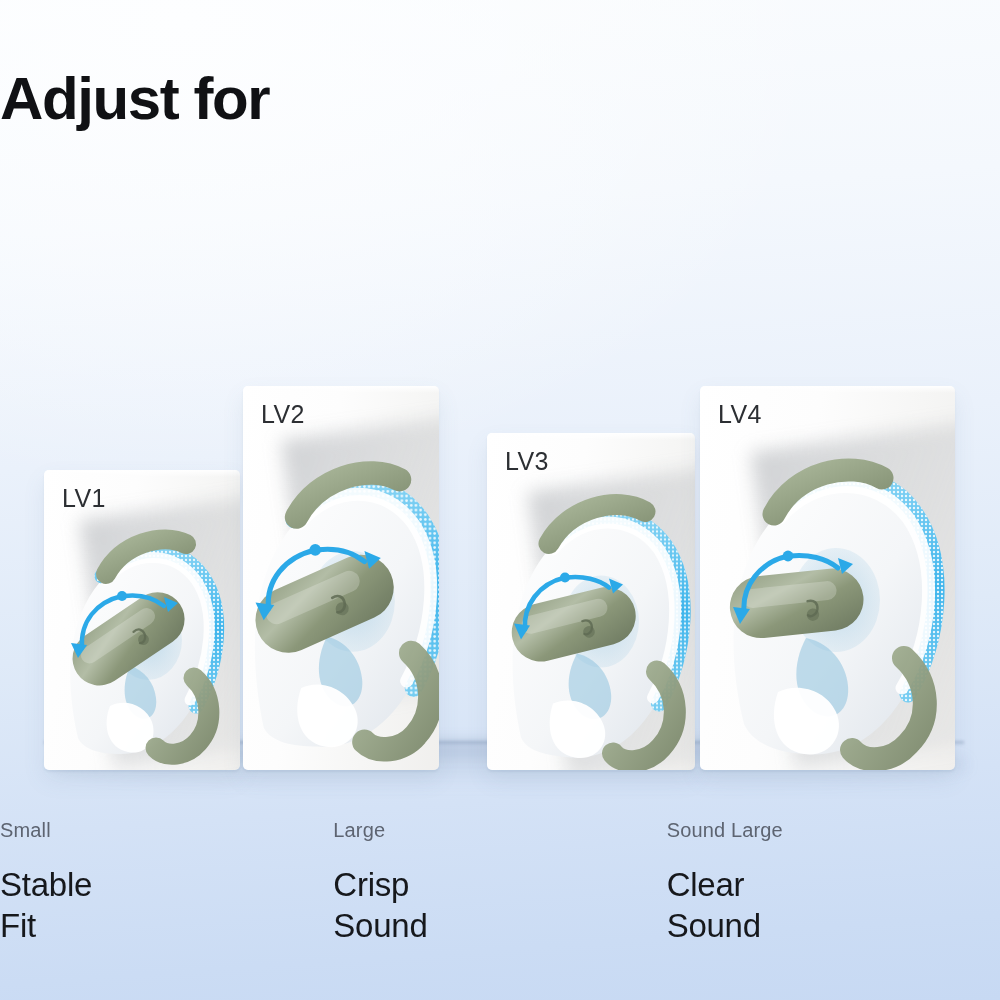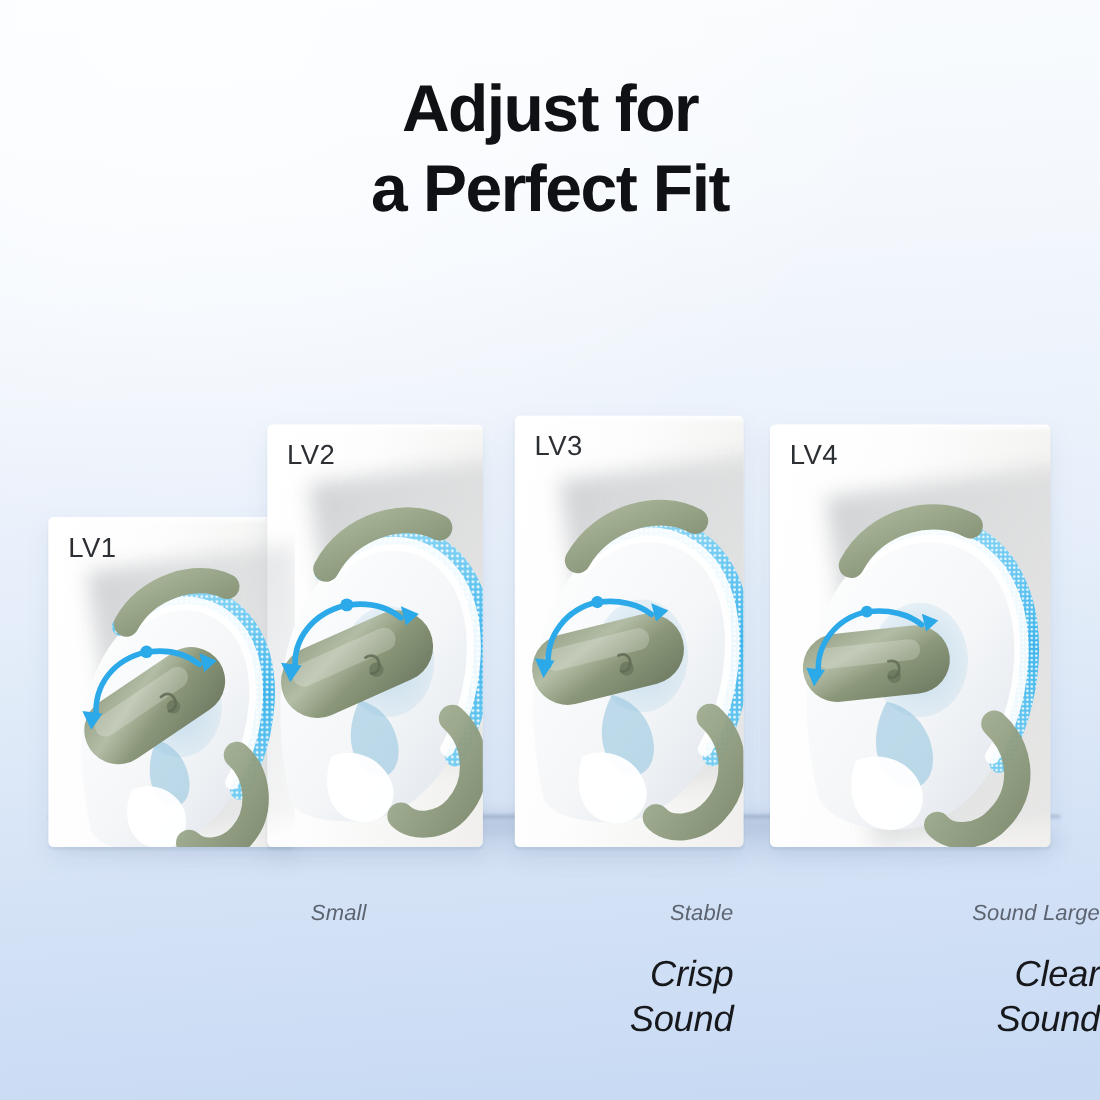--- a/index.html
+++ b/index.html
@@ -32,21 +32,21 @@
         #c7d9f3 100%);
     overflow: hidden;
   }
 
   
   .headline {
     position: absolute;
     top: 22px;
     left: 0;
     width: 1000px;
-    text-align: center;
+    text-align: left;
     color: #101114;
     font-family: "Liberation Sans", sans-serif;
     font-weight: 700;
     font-size: 60px;
     line-height: 73px;
     letter-spacing: -1.4px;
   }
   .headline .l2 { display: block; }
 
   
@@ -132,22 +132,21 @@
   .captions {
     position: absolute;
     left: 0;
     top: 818px;
     width: 1000px;
     height: 170px;
     display: flex;
   }
   .caption-col {
     flex: 1 1 25%;
-    text-align: right;
-    font-style: italic;
+    text-align: left;
   }
   .caption-size {
     font-family: "Liberation Sans", sans-serif;
     font-weight: 400;
     font-size: 20px;
     color: #5d6471;
     letter-spacing: 0.15px;
     line-height: 24px;
   }
   .caption-title {
@@ -161,29 +160,28 @@
     white-space: pre-line;
   }
 </style>
 </head>
 <body>
 
 <div class="poster">
 
   <h1 class="headline">
     <span class="l1">Adjust for</span>
-    <span class="l2">a Perfect Fit</span>
   </h1>
 
   <div class="stage">
 
     <div class="ground-shadow"></div>
     <div class="ground-line"></div>
 
-    <div class="card" style="left:44px; width:196px; height:300px;padding-left:28px;">
+    <div class="card" style="left:44px; width:196px; height:300px;">
       <div class="inner-cast" style="left:52px; top:36px; width:190px; height:250px; transform:rotate(-8deg);"></div>
       <div class="art">
         <svg viewBox="0 0 196 300" preserveAspectRatio="xMidYMid slice">
           <defs>
             <linearGradient id="earA1" x1="0" y1="0" x2="1" y2="1">
               <stop offset="0%" stop-color="#ffffff"></stop>
               <stop offset="55%" stop-color="#f4f6f8"></stop>
               <stop offset="100%" stop-color="#dde3ea"></stop>
             </linearGradient>
             <linearGradient id="bud1" x1="0.05" y1="0" x2="0.95" y2="1">
@@ -297,21 +295,21 @@
             <path d="M78 140 C94 138 108 142 118 150"></path>
           </g>
           <path d="M32 200 l9 -13 l-16 -2 Z" fill="#2ba9e8"></path>
           <path d="M122 156 l-4 -15 l14 6 Z" fill="#2ba9e8"></path>
           <circle cx="76" cy="140" r="5" fill="#2ba9e8"></circle>
         </svg>
       </div>
       <span class="card-label">LV2</span>
     </div>
 
-    <div class="card" style="left:468px; width:208px; height:392px;">
+    <div class="card" style="left:487px; width:208px; height:337px;">
       <div class="inner-cast" style="left:60px; top:44px; width:200px; height:290px; transform:rotate(-8deg);"></div>
       <div class="art">
         <svg viewBox="0 0 208 352" preserveAspectRatio="xMidYMid slice">
           <defs>
             <linearGradient id="earA3" x1="0" y1="0" x2="1" y2="1">
               <stop offset="0%" stop-color="#ffffff"></stop>
               <stop offset="55%" stop-color="#f4f6f8"></stop>
               <stop offset="100%" stop-color="#dde3ea"></stop>
             </linearGradient>
             <linearGradient id="bud3" x1="0.05" y1="0" x2="0.95" y2="1">
@@ -424,23 +422,25 @@
         </svg>
       </div>
       <span class="card-label">LV4</span>
     </div>
 
   </div>
 
   <div class="captions">
     <div class="caption-col">
       <div class="caption-size">Small</div>
+      <div class="caption-title">Stable
+Fit</div>
     </div>
     <div class="caption-col">
-      <div class="caption-size">Stable</div>
+      <div class="caption-size">Large</div>
       <div class="caption-title">Crisp
 Sound</div>
     </div>
     <div class="caption-col">
       <div class="caption-size">Sound Large</div>
       <div class="caption-title">Clear
 Sound</div>
     </div>
   </div>
 

